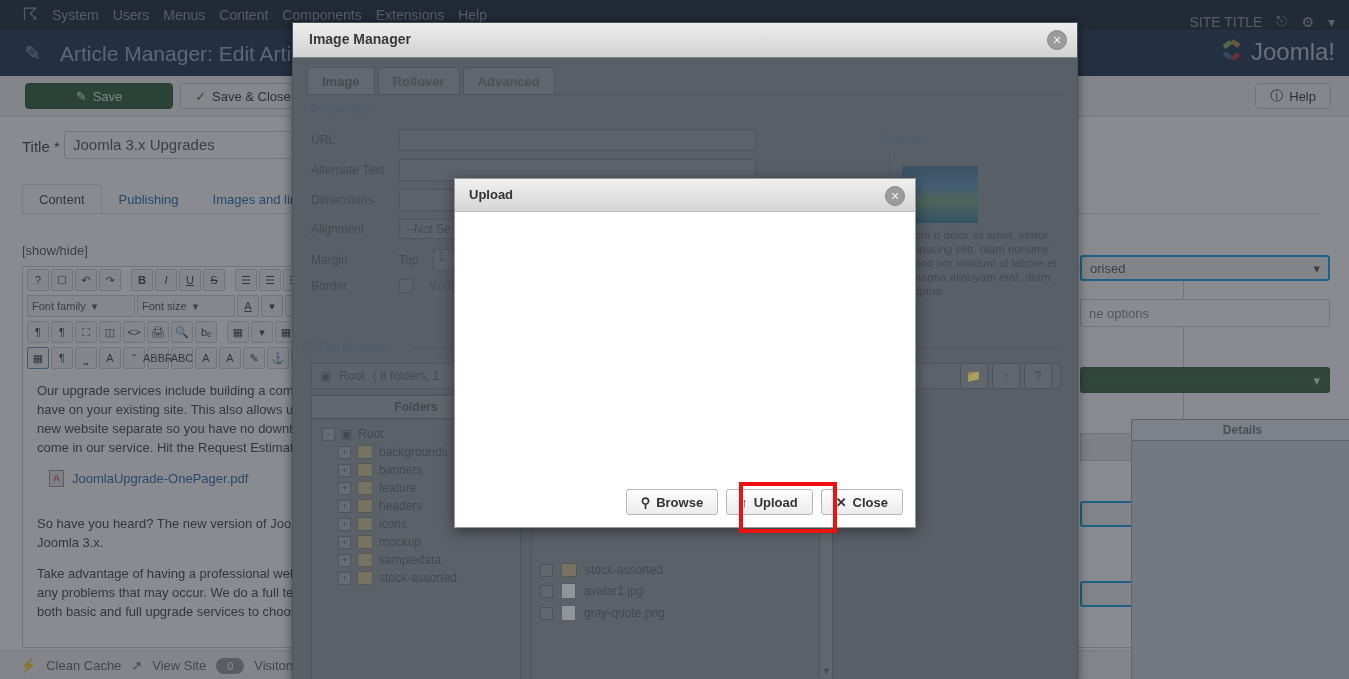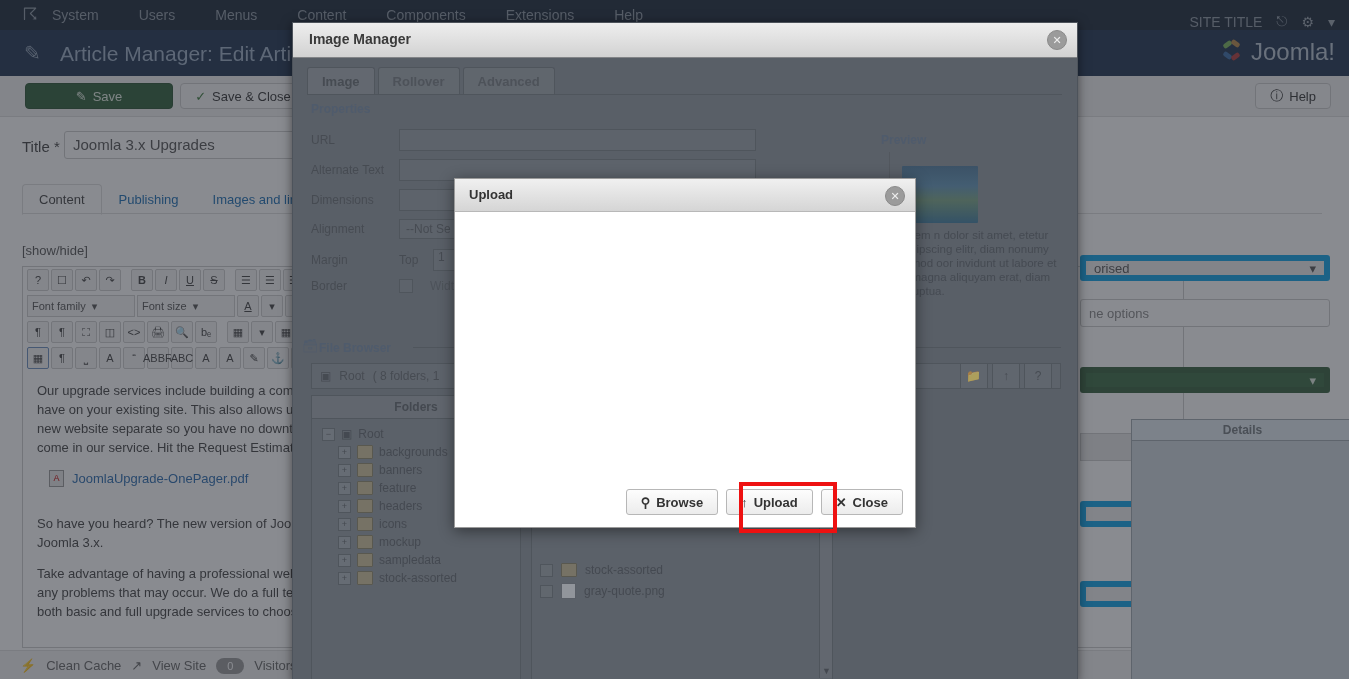--- a/index.html
+++ b/index.html
@@ -6,21 +6,21 @@
   body{
     width:1349px;height:679px;overflow:hidden;position:relative;
     font-family:"Liberation Sans",sans-serif;font-size:13px;
     background:#f4f4f4;color:#333;
   }
 
   
   #backdrop{position:absolute;inset:0;width:1349px;height:679px;background:#fff;}
   .topbar{position:absolute;left:0;top:0;width:1349px;height:30px;background:#1b2838;}
   .topbar .logo{position:absolute;left:20px;top:5px;width:20px;height:20px;color:#8f9aa6;font-size:17px;line-height:20px;text-align:center;}
-  .topbar .menu{position:absolute;left:52px;top:0;height:30px;display:flex;align-items:center;gap:40px;justify-content:space-between;}
+  .topbar .menu{position:absolute;left:52px;top:0;height:30px;display:flex;align-items:center;gap:14px;justify-content:space-between;}
   .topbar .menu span{color:#8e99a5;font-size:14px;}
   .topbar .right{position:absolute;right:14px;top:0;height:30px;display:flex;align-items:flex-end;gap:14px;}
   .topbar .right .site{color:#8e99a5;font-size:14px;}
   .topbar .right .gear{color:#9aa4ae;font-size:14px;}
 
   .subhead{position:absolute;left:0;top:30px;width:1349px;height:46px;background:#1f3350;}
   .subhead .pen{position:absolute;left:24px;top:11px;font-size:20px;color:#8fa0b4;}
   .subhead .title{position:absolute;left:60px;top:12px;font-size:21px;color:#9db0c6;white-space:nowrap;}
   .subhead .jlogo{position:absolute;right:14px;top:8px;font-size:24px;color:#b9c5d2;display:flex;align-items:center;gap:6px;}
   .jmark{display:inline-block;width:24px;height:24px;position:relative;}
@@ -47,21 +47,21 @@
   .editor{position:absolute;left:22px;top:266px;width:1160px;height:380px;border:1px solid #ccc;background:#fff;}
   .edrow{display:flex;align-items:center;gap:2px;padding:2px 4px;}
   .edbtn{width:20px;height:20px;border:1px solid #cfcfcf;border-radius:2px;background:#f3f3f3;
      display:inline-flex;align-items:center;justify-content:center;font-size:11px;color:#444;}
   .edsel{height:20px;border:1px solid #cfcfcf;background:#f6f6f6;display:inline-flex;align-items:center;
      padding:0 4px;font-size:11px;color:#555;gap:6px;}
   .edbody{padding:10px 14px;font-size:13px;color:#444;line-height:19px;}
   .edbody a{color:#2b6cb0;text-decoration:none;}
 
   .rightcol{position:absolute;left:1080px;top:255px;width:250px;}
-  .rsel{height:26px;border:6px solid #0ea5e9;border-radius:3px;background:#efefef;display:flex;align-items:center;
+  .rsel{height:26px;border:2px solid #0ea5e9;border-radius:3px;background:#efefef;display:flex;align-items:center;
      justify-content:space-between;padding:0 8px;font-size:13px;color:#555;margin-bottom:18px;box-sizing:border-box;}
   .rinp{height:28px;border:1px solid #ccc;border-radius:3px;background:#fff;display:flex;align-items:center;
      padding:0 8px;font-size:13px;color:#888;margin-bottom:18px;box-sizing:border-box;}
   .rsel.green{background:#3a6b43;border-color:#35603d;color:#dfeadf;}
   .toggle{display:flex;margin-bottom:18px;}
   .toggle .no{flex:1;background:#7a2b2b;color:#e7cfcf;height:28px;display:flex;align-items:center;justify-content:center;font-size:13px;}
   .toggle .yes{width:80px;background:#e6e6e6;border:1px solid #ccc;height:28px;box-sizing:border-box;}
 
   .statusbar{position:absolute;left:0;top:650px;width:1349px;height:29px;background:#f2f2f2;border-top:1px solid #ddd;
       display:flex;align-items:center;gap:10px;padding-left:20px;color:#666;font-size:13px;}
@@ -467,20 +467,25 @@
         </div>
         <div style="padding-top:164px;">
           <div class="filerow">
             <span class="chk"></span>
             <span class="folder"></span>
             <span>stock-assorted</span>
           </div>
           <div class="filerow">
             <span class="chk"></span>
             <span class="fileicon"></span>
+            <span>avatar1.jpg</span>
+          </div>
+          <div class="filerow">
+            <span class="chk"></span>
+            <span class="fileicon"></span>
             <span>gray-quote.png</span>
           </div>
         </div>
       </div>
 
       <div id="detailsHead">Details</div>
       <div id="detailsBody"></div>
 
     </div>
     <div id="imDim"></div>

